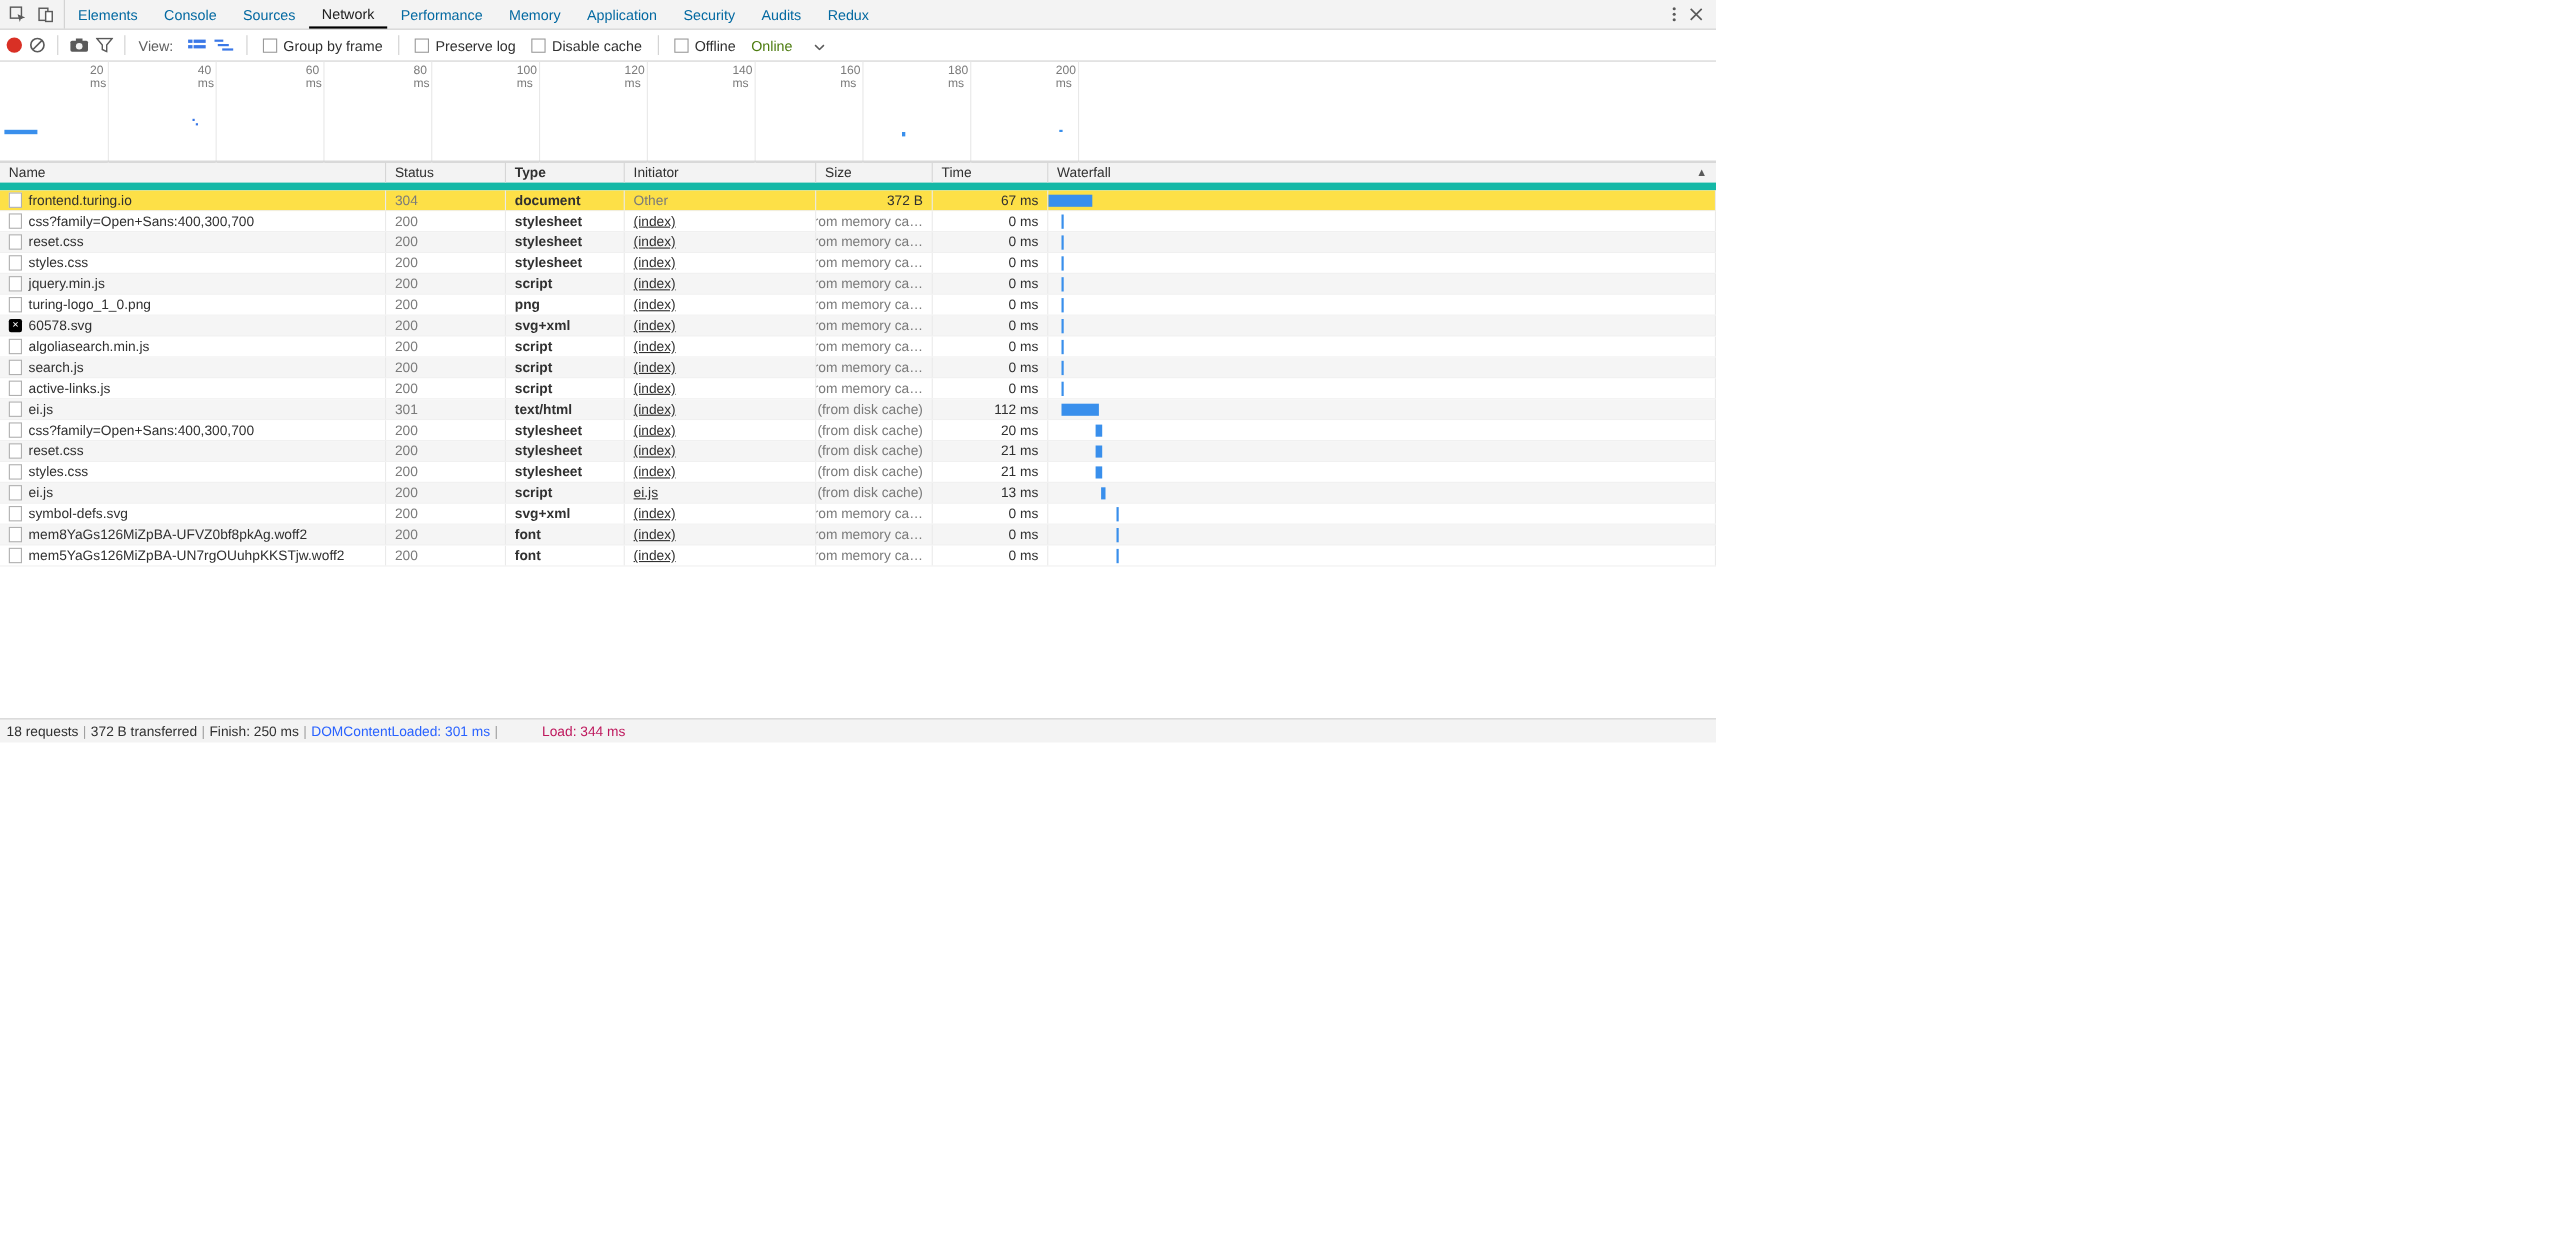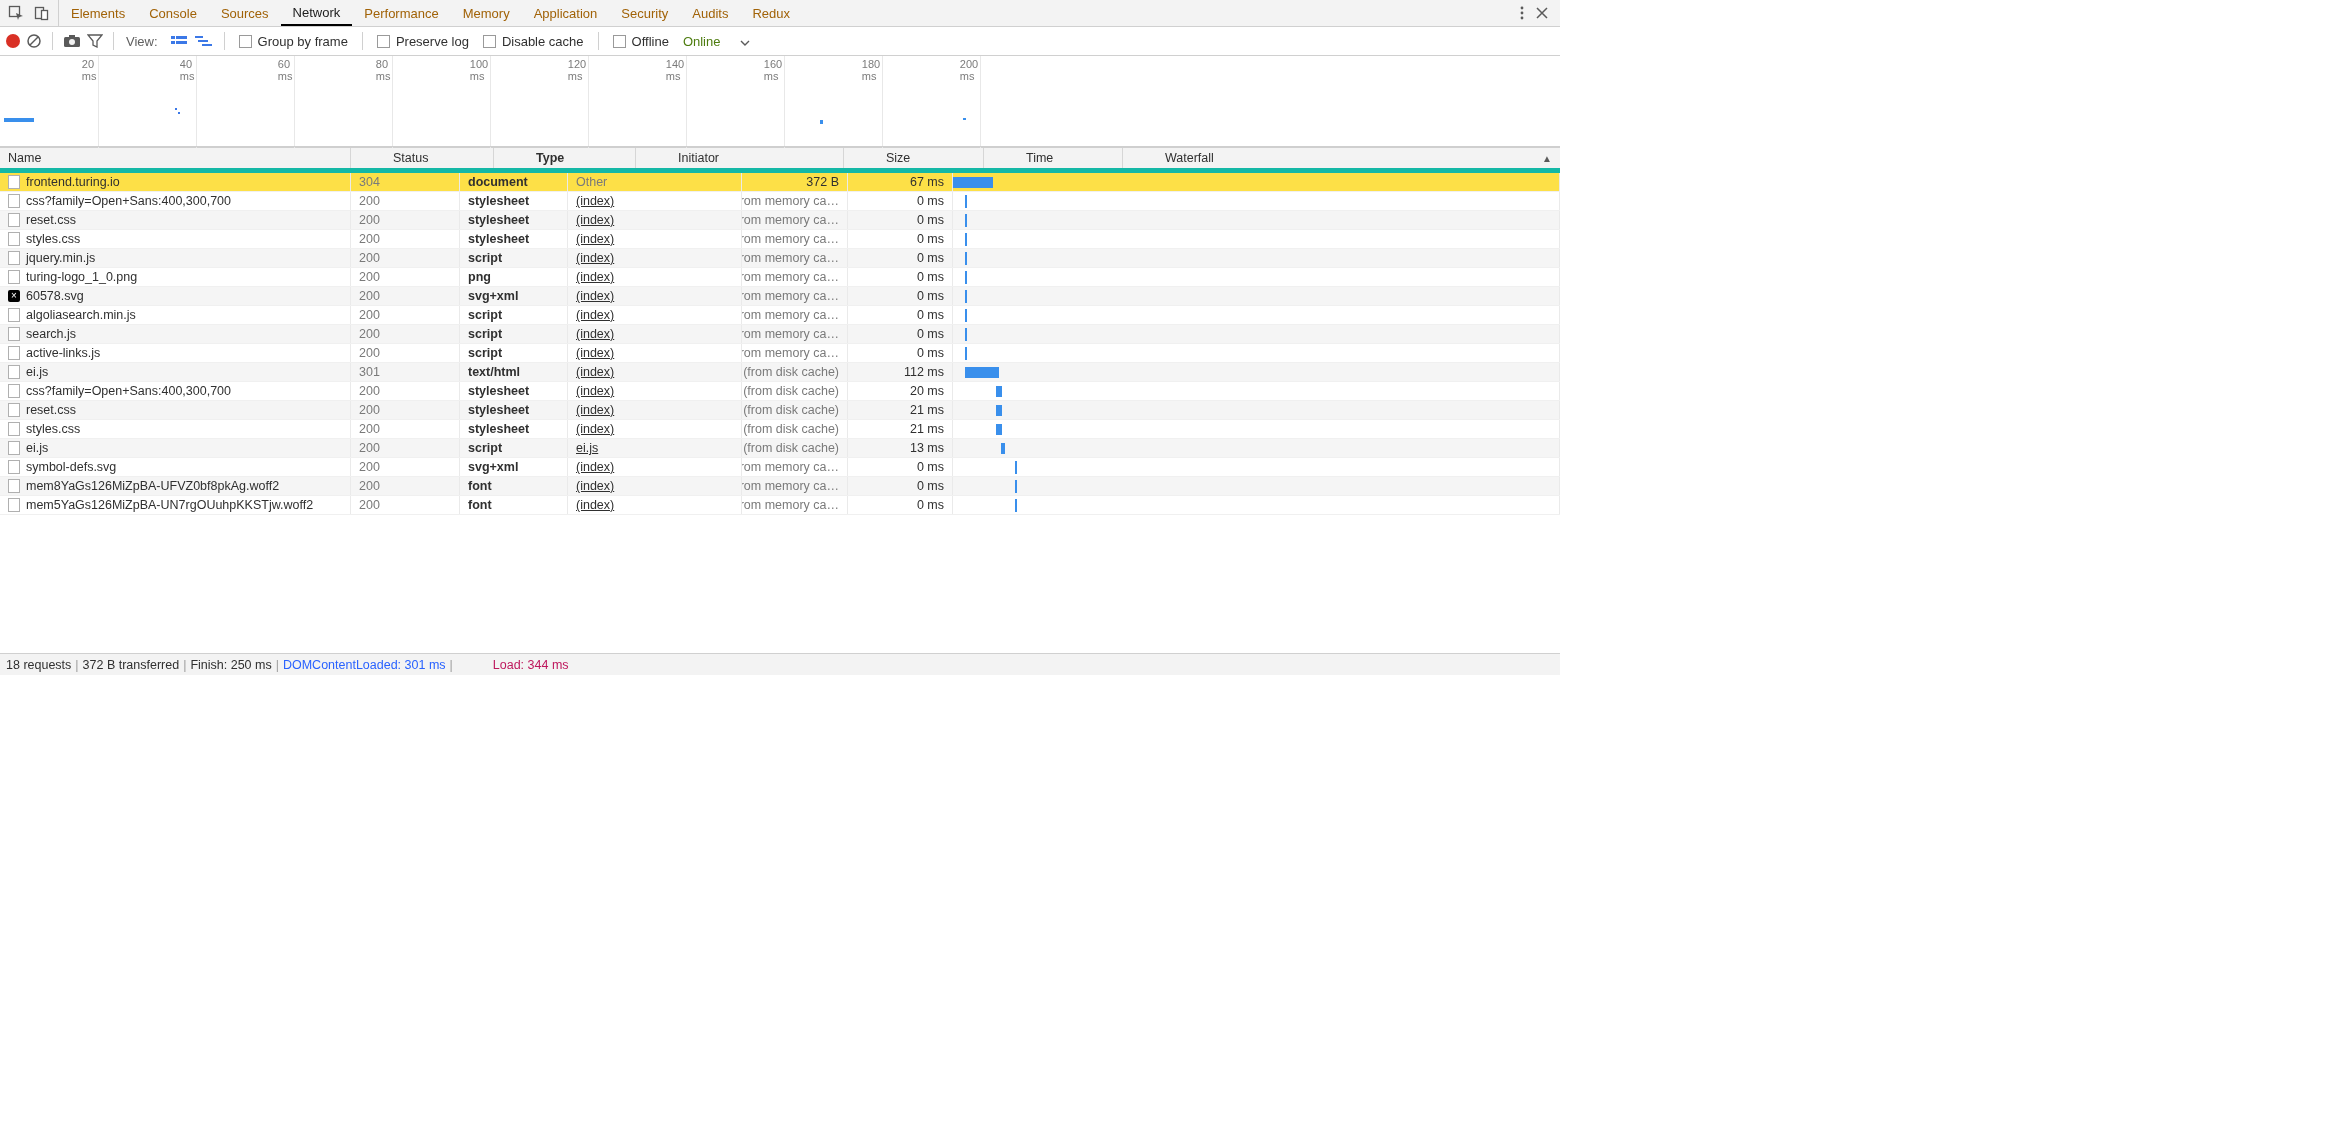--- a/index.html
+++ b/index.html
@@ -33,21 +33,21 @@
 .icon-svg { display: inline-flex; }
 .tab-list {
   display: flex;
   height: 100%;
 }
 .tab {
   display: flex;
   align-items: center;
   padding: 0 12px;
   height: 100%;
-  color: #a16207;
+  color: #0369a1;
   font-size: 13px;
   cursor: pointer;
 }
 .tab.active {
   color: #202020;
   border-bottom: 2px solid #000000;
 }
 .tabs-bar .right-icons {
   margin-left: auto;
   display: flex;
@@ -115,23 +115,22 @@
 }
 .overview .divider {
   position: absolute; left: 0; right: 0; bottom: 0; height: 1px; background: #cfcfcf;
 }
 
 
 .table-header {
   display: flex;
   height: 25px;
   background: #f3f3f3;
-  border-bottom: 5px solid #14b8a6;
+  border-bottom: 7px solid #14b8a6;
   font-size: 12.5px;
-  gap: 34px;
 }
 .th {
   display: flex; align-items: center;
   padding: 0 8px;
   border-right: 1px solid #d6d6d6;
   color: #303030;
 }
 .th:last-child { border-right: none; }
 .th.sort::after {
   content: "▲"; font-size: 10px; color: #5a5a5a; margin-left: auto;

